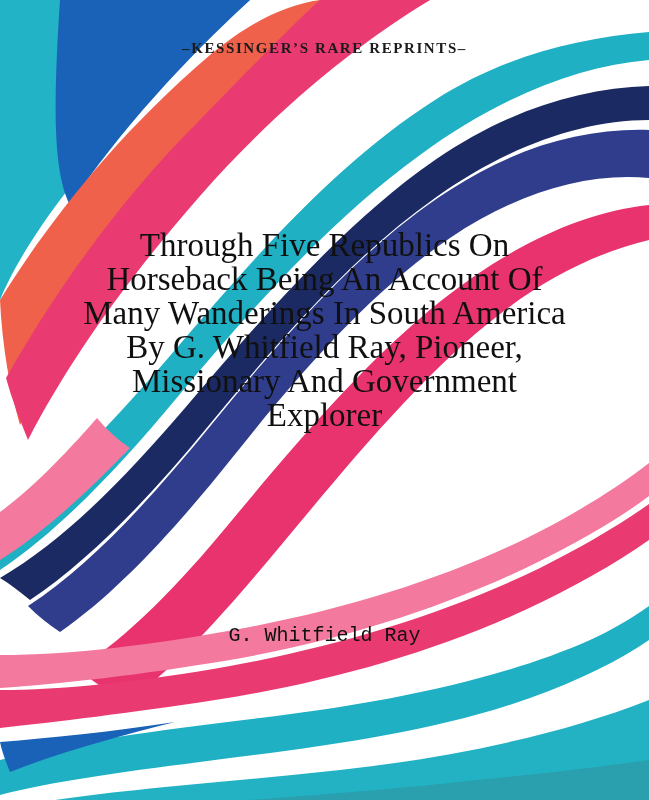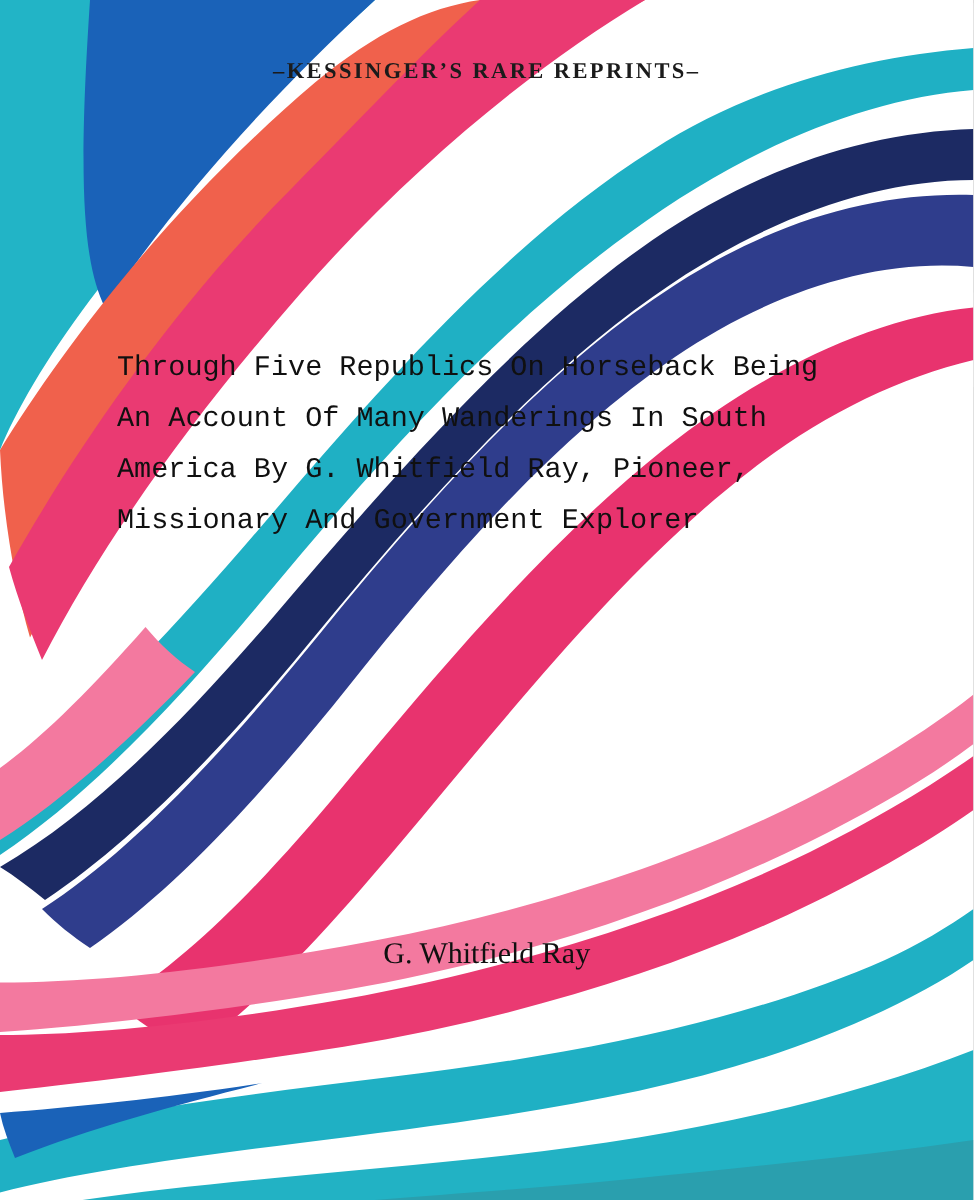--- a/index.html
+++ b/index.html
@@ -4,21 +4,21 @@
 <style>
   html, body {
     margin: 0;
     padding: 0;
     background: #ffffff;
   }
   #cover {
     position: relative;
     width: 649px;
     height: 800px;
-    background: #737373;
+    background: #fef9c3;
     overflow: hidden;
     font-family: "Liberation Serif", serif;
   }
   #art {
     position: absolute;
     top: 0;
     left: 0;
     width: 649px;
     height: 800px;
   }
@@ -33,32 +33,33 @@
     font-weight: bold;
     letter-spacing: 1.6px;
     color: #1b1b1b;
     white-space: nowrap;
   }
   .title {
     position: absolute;
     top: 228px;
     left: 78px;
     width: 493px;
-    font-family: Liberation Mono, monospace;
-    font-size: 19px;
+    text-align: center;
+    font-family: Liberation Serif, serif;
+    font-size: 33px;
     line-height: 34px;
     color: #101010;
   }
   .authors {
     position: absolute;
     top: 620px;
     left: 78px;
     width: 493px;
     text-align: center;
-    font-family: Liberation Serif, serif;
+    font-family: Liberation Mono, monospace;
     font-size: 20px;
     line-height: 32px;
     color: #101010;
   }
   .author-line {
     display: block;
   }
 </style>
 </head>
 <body>

